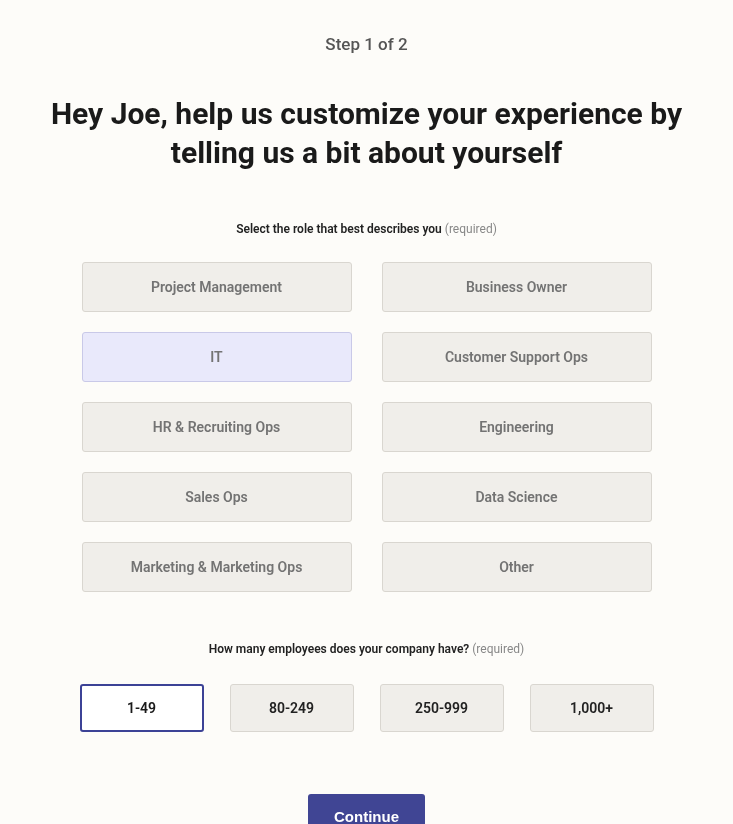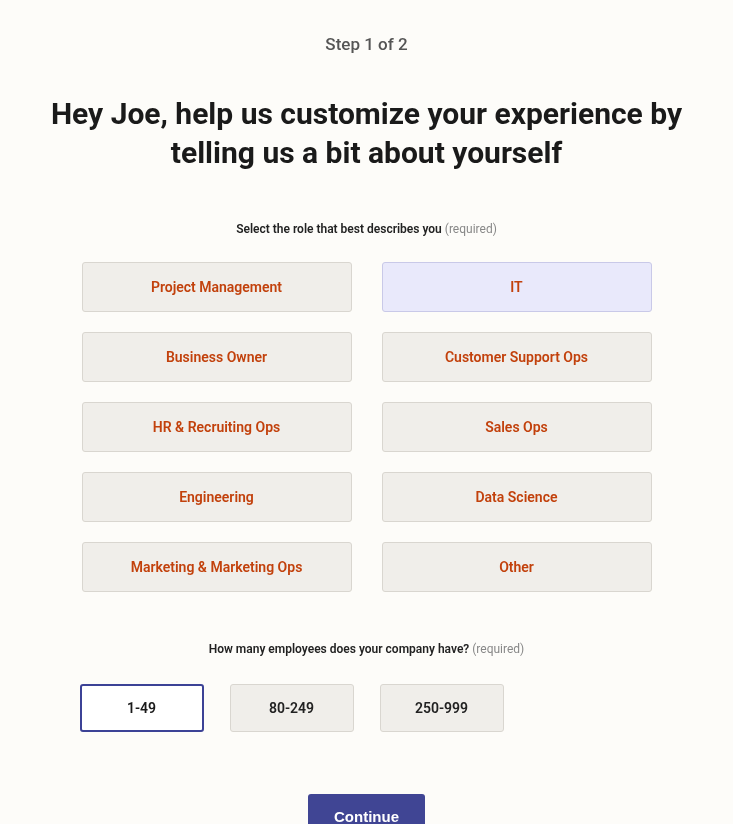--- a/index.html
+++ b/index.html
@@ -50,21 +50,21 @@
       grid-template-columns: repeat(2, 270px);
       gap: 20px 30px;
     }
     .role-option {
       height: 50px;
       background: #f0eeea;
       border: 1px solid #d9d6d0;
       border-radius: 3px;
       font-size: 14px;
       font-weight: 600;
-      color: #c2410c;
+      color: #737373;
       display: flex;
       align-items: center;
       justify-content: center;
       cursor: pointer;
     }
     .role-option.selected {
       background: #e9e9fb;
       border-color: #c9c9e8;
     }
     .emp-grid {
@@ -110,38 +110,39 @@
   <div class="step-label">Step 1 of 2</div>
   <h1 class="page-title">Hey Joe, help us customize your experience by telling us a bit about yourself</h1>
 
   <div class="section">
     <div class="section-label">
       <span>Select the role that best describes you</span>
       <span class="required">(required)</span>
     </div>
     <div class="role-grid" id="role-grid">
         <div class="role-option">Project Management</div>
+        <div class="role-option">Business Owner</div>
         <div class="role-option selected">IT</div>
-        <div class="role-option">Business Owner</div>
         <div class="role-option">Customer Support Ops</div>
         <div class="role-option">HR &amp; Recruiting Ops</div>
+        <div class="role-option">Engineering</div>
         <div class="role-option">Sales Ops</div>
-        <div class="role-option">Engineering</div>
         <div class="role-option">Data Science</div>
         <div class="role-option">Marketing &amp; Marketing Ops</div>
         <div class="role-option">Other</div>
       </div>
   </div>
 
   <div class="section">
     <div class="section-label">
       <span>How many employees does your company have?</span>
       <span class="required">(required)</span>
     </div>
     <div class="emp-grid" id="emp-grid">
         <div class="emp-option selected">1-49</div>
         <div class="emp-option">80-249</div>
         <div class="emp-option">250-999</div>
+        <div class="emp-option">1,000+</div>
       </div>
   </div>
 
   <button class="continue-btn">Continue</button>
 </div>
 
 </body></html>

